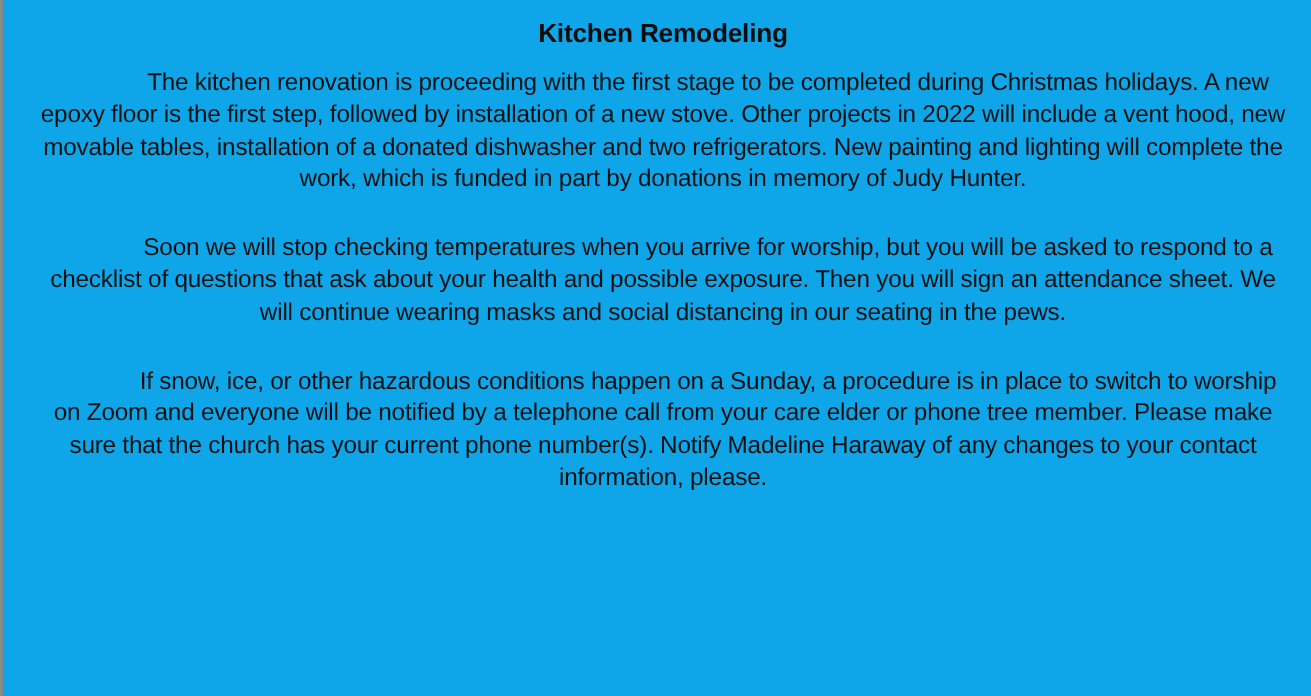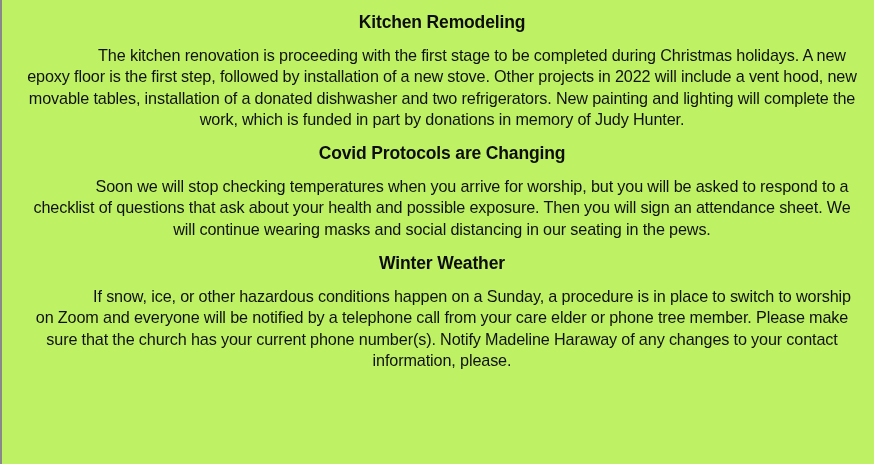--- a/index.html
+++ b/index.html
@@ -11,21 +11,21 @@
     height: 464px;
     background: #ffffff;
     font-family: "Liberation Sans", sans-serif;
     overflow: hidden;
   }
 
   #document-page {
     position: relative;
     width: 874px;
     height: 464px;
-    background: #bef264;
+    background: #0ea5e9;
     box-sizing: border-box;
     border-left: 2px solid #898989;
   }
 
   #document-body {
     position: absolute;
     left: 22px;
     top: 0px;
     width: 836px;
   }
@@ -69,28 +69,26 @@
 
     <div id="heading-kitchen-block">
       <h2 class="section-heading">Kitchen Remodeling</h2>
       <div class="spacer-md"></div>
       <p class="section-paragraph">The kitchen renovation is proceeding with the first stage to be completed during Christmas holidays. A new epoxy floor is the first step, followed by installation of a new stove. Other projects in 2022 will include a vent hood, new movable tables, installation of a donated dishwasher and two refrigerators. New painting and lighting will complete the work, which is funded in part by donations in memory of Judy Hunter.</p>
     </div>
 
     <div class="spacer-lg"></div>
 
     <div>
-      <h2 class="section-heading">Covid Protocols are Changing</h2>
       <div class="spacer-md"></div>
       <p class="section-paragraph">Soon we will stop checking temperatures when you arrive for worship, but you will be asked to respond to a checklist of questions that ask about your health and possible exposure. Then you will sign an attendance sheet. We will continue wearing masks and social distancing in our seating in the pews.</p>
     </div>
 
     <div class="spacer-lg"></div>
 
     <div>
-      <h2 class="section-heading">Winter Weather</h2>
       <div class="spacer-md"></div>
       <p class="section-paragraph">If snow, ice, or other hazardous conditions happen on a Sunday, a procedure is in place to switch to worship on Zoom and everyone will be notified by a telephone call from your care elder or phone tree member. Please make sure that the church has your current phone number(s). Notify Madeline Haraway of any changes to your contact information, please.</p>
     </div>
 
   </div>
 
 </div>
 
 </body></html>

